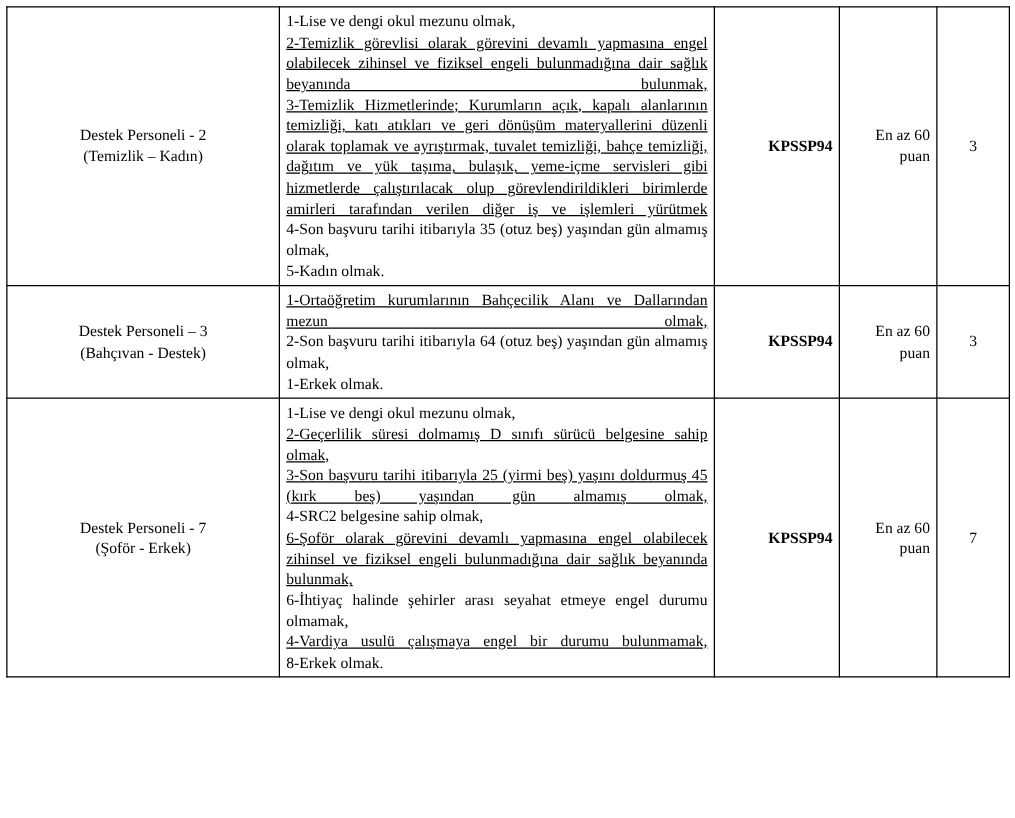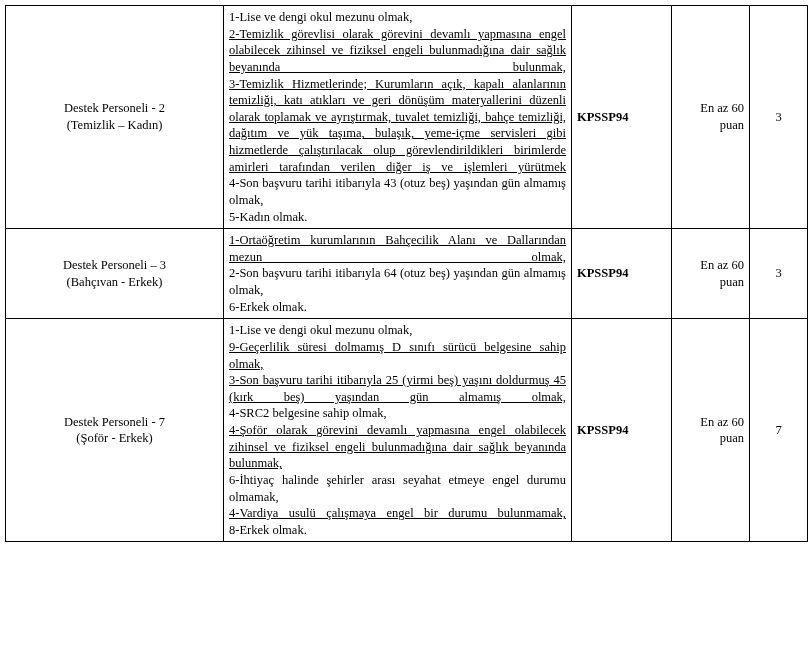--- a/index.html
+++ b/index.html
@@ -59,21 +59,21 @@
   td.requirements-cell .req-line {
     display: block;
     text-align: justify;
     text-align-last: left;
   }
   td.requirements-cell .req-line.justify-full {
     text-align-last: justify;
     text-decoration: underline;
   }
   td.code-cell {
-    text-align: left;
+    text-align: right;
     font-weight: bold;
     vertical-align: middle;
   }
   td.score-cell {
     text-align: right;
     font-weight: normal;
     vertical-align: middle;
     padding-left: 10px;
   }
   td.score-cell .line { display: block; }
@@ -97,60 +97,60 @@
     <tbody>
       <tr>
         <td class="position-cell">
           <span class="line">Destek Personeli - 2</span>
           <span class="line">(Temizlik – Kadın)</span>
         </td>
         <td class="requirements-cell">
           <span class="req-line">1-Lise ve dengi okul mezunu olmak,</span>
           <span class="req-line justify-full">2-Temizlik görevlisi olarak görevini devamlı yapmasına engel olabilecek zihinsel ve fiziksel engeli bulunmadığına dair sağlık beyanında bulunmak,</span>
           <span class="req-line justify-full">3-Temizlik Hizmetlerinde; Kurumların açık, kapalı alanlarının temizliği, katı atıkları ve geri dönüşüm materyallerini düzenli olarak toplamak ve ayrıştırmak, tuvalet temizliği, bahçe temizliği, dağıtım ve yük taşıma, bulaşık, yeme-içme servisleri gibi hizmetlerde çalıştırılacak olup görevlendirildikleri birimlerde amirleri tarafından verilen diğer iş ve işlemleri yürütmek</span>
-          <span class="req-line">4-Son başvuru tarihi itibarıyla 43 (otuz beş) yaşından gün almamış olmak,</span>
+          <span class="req-line">4-Son başvuru tarihi itibarıyla 35 (otuz beş) yaşından gün almamış olmak,</span>
           <span class="req-line">5-Kadın olmak.</span>
         </td>
         <td class="code-cell">KPSSP94</td>
         <td class="score-cell">
           <span class="line">En az 60</span>
           <span class="line">puan</span>
         </td>
         <td class="count-cell">3</td>
       </tr>
 
       <tr>
         <td class="position-cell">
           <span class="line">Destek Personeli – 3</span>
-          <span class="line">(Bahçıvan - Erkek)</span>
+          <span class="line">(Bahçıvan - Destek)</span>
         </td>
         <td class="requirements-cell">
           <span class="req-line justify-full">1-Ortaöğretim kurumlarının Bahçecilik Alanı ve Dallarından mezun olmak,</span>
           <span class="req-line">2-Son başvuru tarihi itibarıyla 64 (otuz beş) yaşından gün almamış olmak,</span>
-          <span class="req-line">6-Erkek olmak.</span>
+          <span class="req-line">1-Erkek olmak.</span>
         </td>
         <td class="code-cell">KPSSP94</td>
         <td class="score-cell">
           <span class="line">En az 60</span>
           <span class="line">puan</span>
         </td>
         <td class="count-cell">3</td>
       </tr>
 
       <tr>
         <td class="position-cell">
           <span class="line">Destek Personeli - 7</span>
           <span class="line">(Şoför - Erkek)</span>
         </td>
         <td class="requirements-cell">
           <span class="req-line">1-Lise ve dengi okul mezunu olmak,</span>
-          <span class="req-line justify-full">9-Geçerlilik süresi dolmamış D sınıfı sürücü belgesine sahip olmak,</span>
+          <span class="req-line justify-full">2-Geçerlilik süresi dolmamış D sınıfı sürücü belgesine sahip olmak,</span>
           <span class="req-line justify-full">3-Son başvuru tarihi itibarıyla 25 (yirmi beş) yaşını doldurmuş 45 (kırk beş) yaşından gün almamış olmak,</span>
           <span class="req-line">4-SRC2 belgesine sahip olmak,</span>
-          <span class="req-line justify-full">4-Şoför olarak görevini devamlı yapmasına engel olabilecek zihinsel ve fiziksel engeli bulunmadığına dair sağlık beyanında bulunmak,</span>
+          <span class="req-line justify-full">6-Şoför olarak görevini devamlı yapmasına engel olabilecek zihinsel ve fiziksel engeli bulunmadığına dair sağlık beyanında bulunmak,</span>
           <span class="req-line">6-İhtiyaç halinde şehirler arası seyahat etmeye engel durumu olmamak,</span>
           <span class="req-line justify-full">4-Vardiya usulü çalışmaya engel bir durumu bulunmamak,</span>
           <span class="req-line">8-Erkek olmak.</span>
         </td>
         <td class="code-cell">KPSSP94</td>
         <td class="score-cell">
           <span class="line">En az 60</span>
           <span class="line">puan</span>
         </td>
         <td class="count-cell">7</td>

